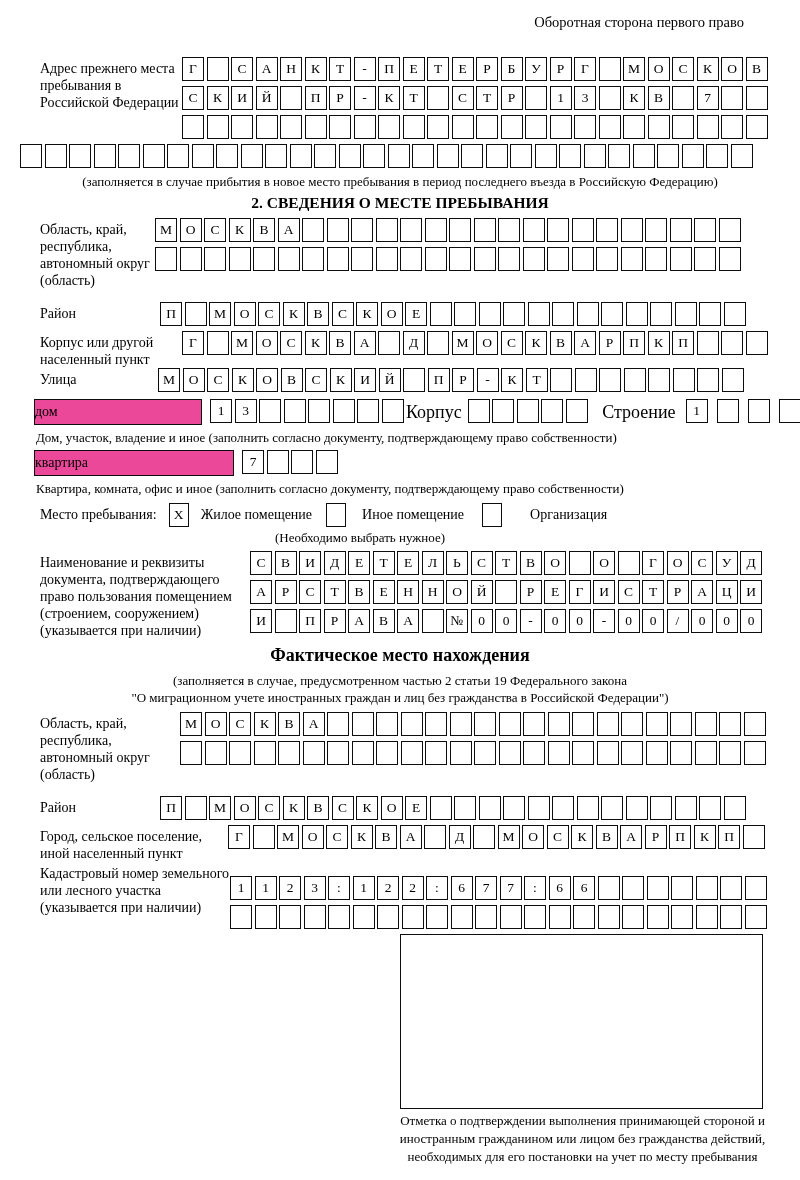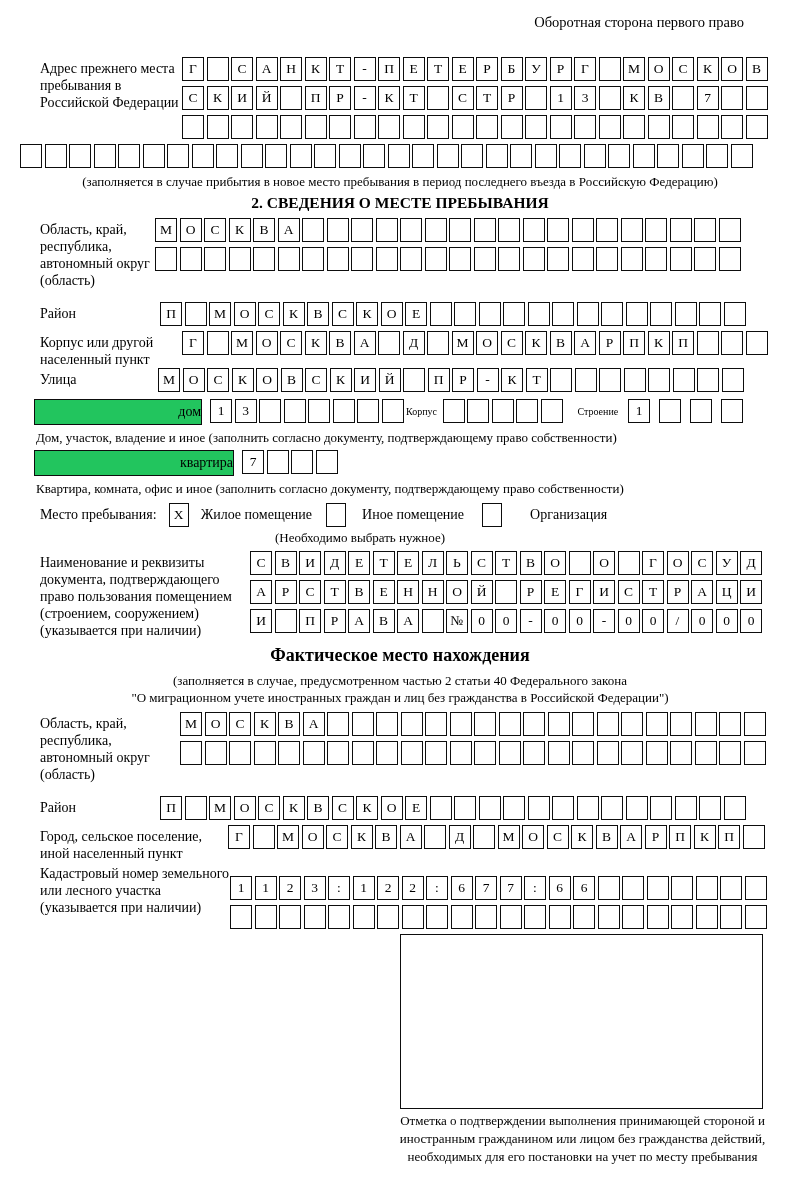--- a/index.html
+++ b/index.html
@@ -24,24 +24,24 @@
     vertical-align: top; background: #fff;
   }
   .spaced .cell { margin-right: 9px; }
 
   .caption { font-size: 13px; line-height: 17px; }
   .center-caption { margin-left: -40px; margin-right: -18px; text-align: center; }
   .sec-title { margin-left: -40px; margin-right: -18px; text-align: center; font-weight: bold; font-size: 15.5px; }
 
   .wide-box {
     display: inline-block; height: 26px; border: 1.5px solid #0d0d0d;
-    text-align: right; line-height: 23px; font-size: 14px; vertical-align: top;
-    background: #22c55e;
+    text-align: left; line-height: 23px; font-size: 14px; vertical-align: top;
+    background: #ec4899;
   }
-  .inline-label { font-size: 10px; line-height: 26px; vertical-align: top; display: inline-block; }
+  .inline-label { font-size: 18px; line-height: 26px; vertical-align: top; display: inline-block; }
 
   .checkbox {
     display: inline-block; width: 20px; height: 24px;
     border: 1.5px solid #0d0d0d; text-align: center; line-height: 21px;
     font-size: 13.5px; vertical-align: middle; background: #fff;
   }
 
   .stay-row { display: flex; align-items: center; margin-top: 6px; }
   .stay-row .opt-label { font-size: 14px; }
 
@@ -117,21 +117,21 @@
 <div class="field-row">
   <div class="label" style="width:210px;">Наименование и реквизиты документа, подтверждающего право пользования помещением (строением, сооружением) (указывается при наличии)</div>
   <div>
     <div class="cell-row"><span class="cell">С</span><span class="cell">В</span><span class="cell">И</span><span class="cell">Д</span><span class="cell">Е</span><span class="cell">Т</span><span class="cell">Е</span><span class="cell">Л</span><span class="cell">Ь</span><span class="cell">С</span><span class="cell">Т</span><span class="cell">В</span><span class="cell">О</span><span class="cell"></span><span class="cell">О</span><span class="cell"></span><span class="cell">Г</span><span class="cell">О</span><span class="cell">С</span><span class="cell">У</span><span class="cell">Д</span></div>
     <div class="cell-row"><span class="cell">А</span><span class="cell">Р</span><span class="cell">С</span><span class="cell">Т</span><span class="cell">В</span><span class="cell">Е</span><span class="cell">Н</span><span class="cell">Н</span><span class="cell">О</span><span class="cell">Й</span><span class="cell"></span><span class="cell">Р</span><span class="cell">Е</span><span class="cell">Г</span><span class="cell">И</span><span class="cell">С</span><span class="cell">Т</span><span class="cell">Р</span><span class="cell">А</span><span class="cell">Ц</span><span class="cell">И</span></div>
     <div class="cell-row"><span class="cell">И</span><span class="cell"></span><span class="cell">П</span><span class="cell">Р</span><span class="cell">А</span><span class="cell">В</span><span class="cell">А</span><span class="cell"></span><span class="cell">№</span><span class="cell">0</span><span class="cell">0</span><span class="cell">-</span><span class="cell">0</span><span class="cell">0</span><span class="cell">-</span><span class="cell">0</span><span class="cell">0</span><span class="cell">/</span><span class="cell">0</span><span class="cell">0</span><span class="cell">0</span></div>
   </div>
 </div>
 
 <div class="sec-title" style="font-size:18px;margin-top:6px;">Фактическое место нахождения</div>
-<div class="caption center-caption" style="margin-top:6px;">(заполняется в случае, предусмотренном частью 2 статьи 40 Федерального закона</div>
+<div class="caption center-caption" style="margin-top:6px;">(заполняется в случае, предусмотренном частью 2 статьи 19 Федерального закона</div>
 <div class="caption center-caption mb6">"О миграционном учете иностранных граждан и лиц без гражданства в Российской Федерации")</div>
 
 <div class="field-row">
   <div class="label" style="width:140px;">Область, край, республика, автономный округ (область)</div>
   <div>
     <div class="cell-row"><span class="cell">М</span><span class="cell">О</span><span class="cell">С</span><span class="cell">К</span><span class="cell">В</span><span class="cell">А</span><span class="cell"></span><span class="cell"></span><span class="cell"></span><span class="cell"></span><span class="cell"></span><span class="cell"></span><span class="cell"></span><span class="cell"></span><span class="cell"></span><span class="cell"></span><span class="cell"></span><span class="cell"></span><span class="cell"></span><span class="cell"></span><span class="cell"></span><span class="cell"></span><span class="cell"></span><span class="cell"></span></div>
     <div class="cell-row"><span class="cell"></span><span class="cell"></span><span class="cell"></span><span class="cell"></span><span class="cell"></span><span class="cell"></span><span class="cell"></span><span class="cell"></span><span class="cell"></span><span class="cell"></span><span class="cell"></span><span class="cell"></span><span class="cell"></span><span class="cell"></span><span class="cell"></span><span class="cell"></span><span class="cell"></span><span class="cell"></span><span class="cell"></span><span class="cell"></span><span class="cell"></span><span class="cell"></span><span class="cell"></span><span class="cell"></span></div>
   </div>
 </div>
 

